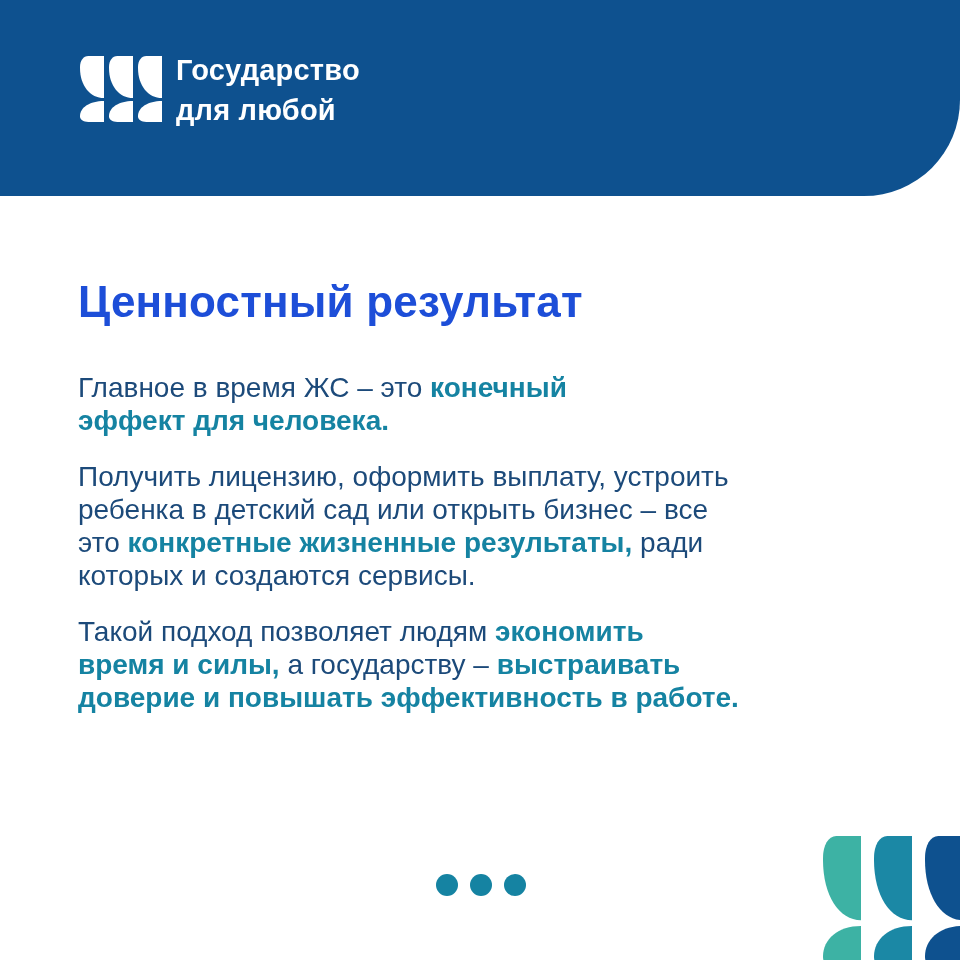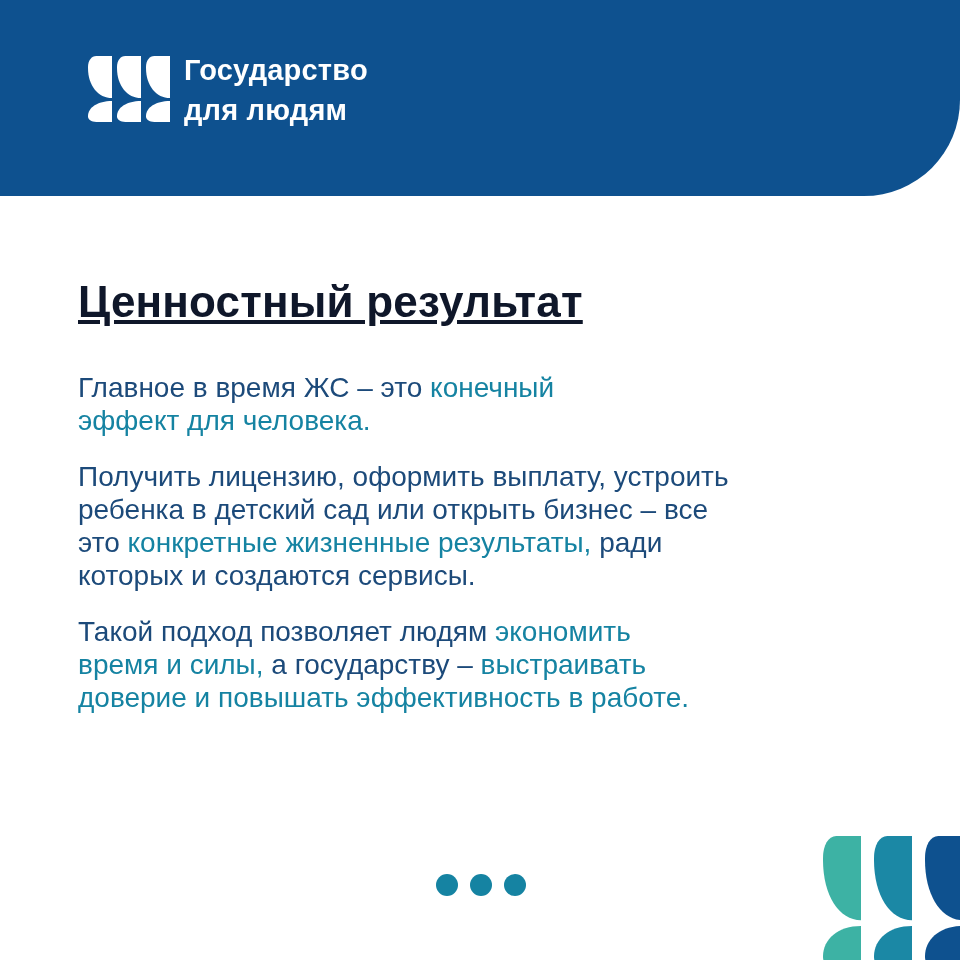--- a/index.html
+++ b/index.html
@@ -10,21 +10,21 @@
     overflow:hidden;
     font-family:"Liberation Sans",sans-serif;
   }
   
   .header{
     position:absolute;top:0;left:0;
     width:100%;height:196px;
     border-bottom-right-radius:96px;
   }
   .brand{
-    position:absolute;left:88px;top:56px;
+    position:absolute;left:80px;top:56px;
     display:flex;align-items:flex-start;gap:14px;
   }
   .brand-mark{display:flex;gap:5px;}
   .brand-mark svg{display:block;}
   .brand-text{
     margin-top:-6px;
     font-size:29px;line-height:40px;font-weight:700;
     color:#ffffff;letter-spacing:0.2px;
   }
   
@@ -32,21 +32,21 @@
     position:absolute;left:78px;top:277px;margin:0;
     font-size:44px;line-height:1.15;font-weight:700;
     letter-spacing:0.2px;
   }
   .body-text{
     position:absolute;left:78px;top:371px;width:780px;
     font-size:28px;line-height:33px;
   }
   .body-text p{margin:0;}
   .body-text p + p{margin-top:23px;}
-  .seg-accent{font-weight:400;}
+  .seg-accent{font-weight:700;}
   
   .dots{
     position:absolute;left:436px;top:874px;
     display:flex;gap:12px;
   }
   .dot{width:22px;height:22px;border-radius:50%;}
   .footer-mark{
     position:absolute;right:-3px;bottom:-8px;
     display:flex;gap:13px;align-items:flex-start;
   }
@@ -68,26 +68,26 @@
             <path d="M40 0 L14 0 C5.5 0 0 6.5 0 15 L0 16.5 C0 41 17 58 40 58 Z" fill="#ffffff"></path>
             <path d="M40 62 C16 62 0 71 0 83 L0 83.5 C0 87.5 5 91 14 91 L40 91 Z" fill="#ffffff"></path>
           </svg>
           <svg viewBox="0 0 40 91" width="24" height="66" preserveAspectRatio="none">
             <path d="M40 0 L14 0 C5.5 0 0 6.5 0 15 L0 16.5 C0 41 17 58 40 58 Z" fill="#ffffff"></path>
             <path d="M40 62 C16 62 0 71 0 83 L0 83.5 C0 87.5 5 91 14 91 L40 91 Z" fill="#ffffff"></path>
           </svg>
         </div>
       <div class="brand-text">
         <div>Государство</div>
-        <div>для людям</div>
+        <div>для любой</div>
       </div>
     </div>
   </header>
 
-  <h1 class="title" style="color: #0f172a; text-decoration: underline;">Ценностный результат</h1>
+  <h1 class="title" style="color: #1d4ed8;">Ценностный результат</h1>
 
   <div class="body-text" style="color: rgb(28, 74, 122);">
       <p><span class="seg-normal">Главное в время ЖС – это </span><span class="seg-accent" style="color: rgb(21, 131, 162);">конечный</span><br><span class="seg-accent" style="color: rgb(21, 131, 162);">эффект для человека.</span></p>
       <p><span class="seg-normal">Получить лицензию, оформить выплату, устроить</span><br><span class="seg-normal">ребенка в детский сад или открыть бизнес – все</span><br><span class="seg-normal">это </span><span class="seg-accent" style="color: rgb(21, 131, 162);">конкретные жизненные результаты,</span><span class="seg-normal"> ради</span><br><span class="seg-normal">которых и создаются сервисы.</span></p>
       <p><span class="seg-normal">Такой подход позволяет людям </span><span class="seg-accent" style="color: rgb(21, 131, 162);">экономить</span><br><span class="seg-accent" style="color: rgb(21, 131, 162);">время и силы,</span><span class="seg-normal"> а государству – </span><span class="seg-accent" style="color: rgb(21, 131, 162);">выстраивать</span><br><span class="seg-accent" style="color: rgb(21, 131, 162);">доверие и повышать эффективность в работе.</span></p>
     </div>
 
   <div class="dots">
       <div class="dot" style="background: rgb(21, 131, 162);"></div>
       <div class="dot" style="background: rgb(21, 131, 162);"></div>

